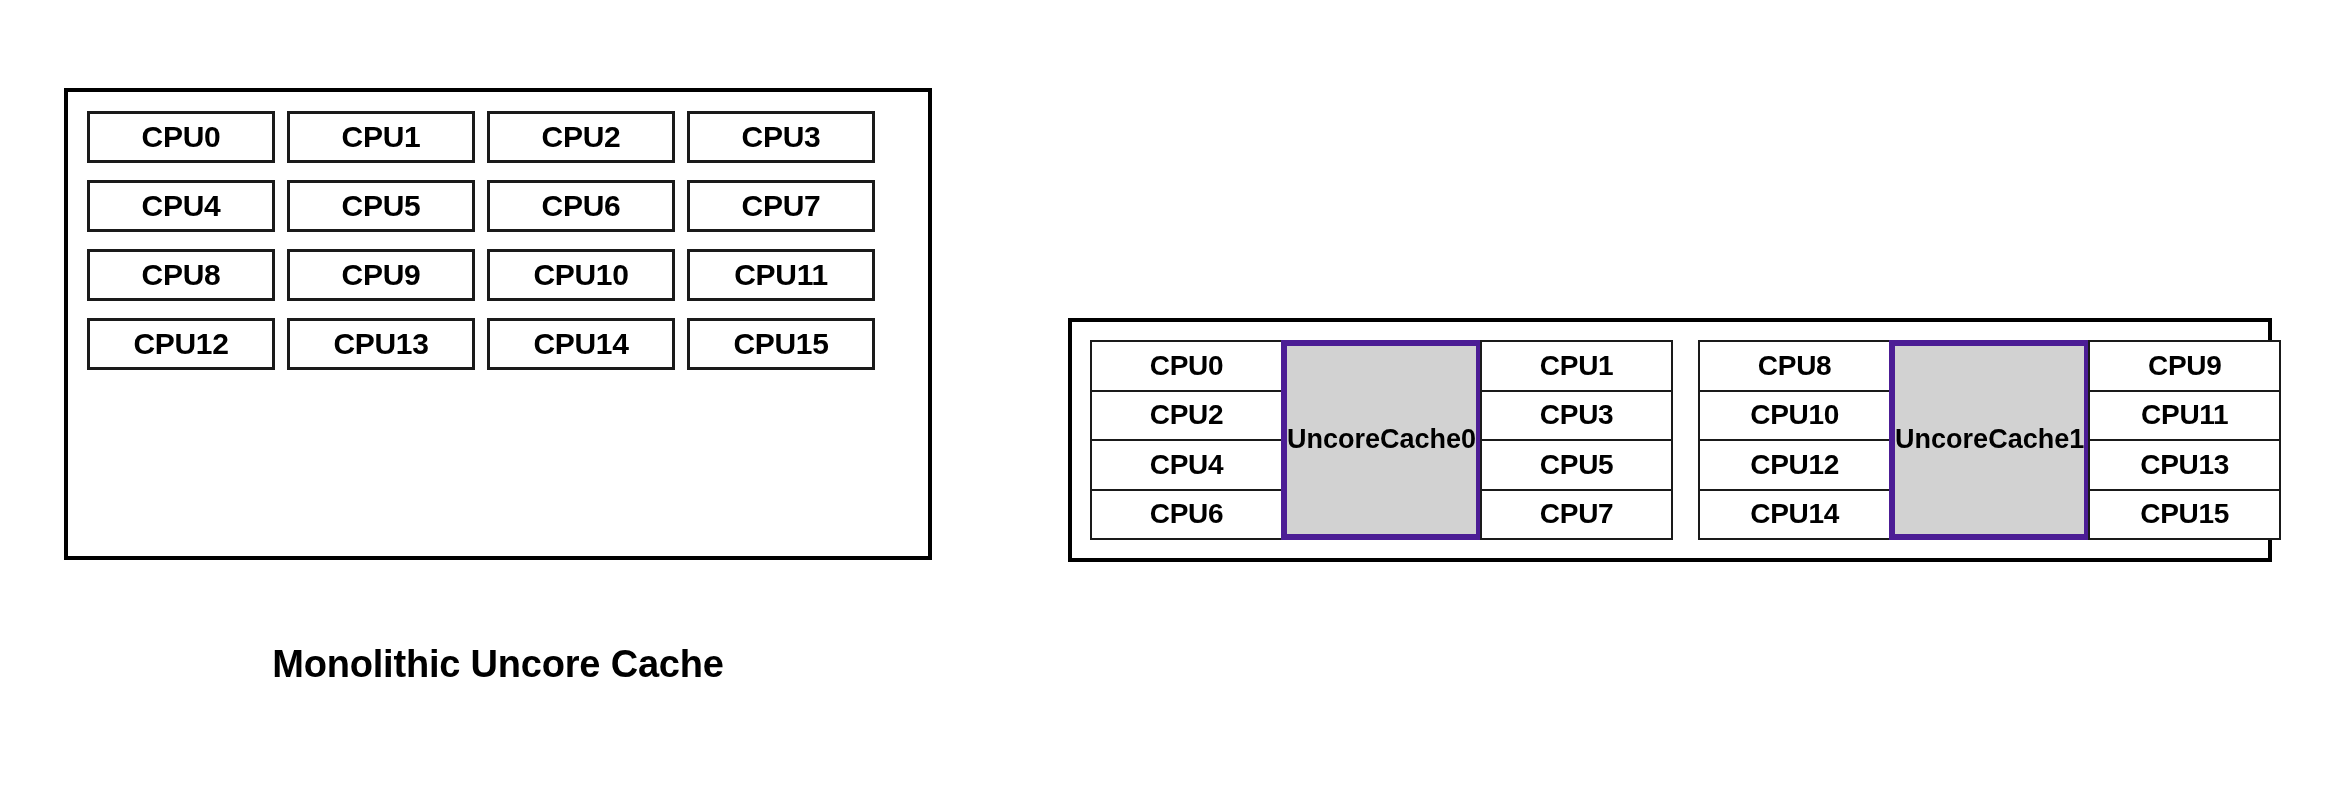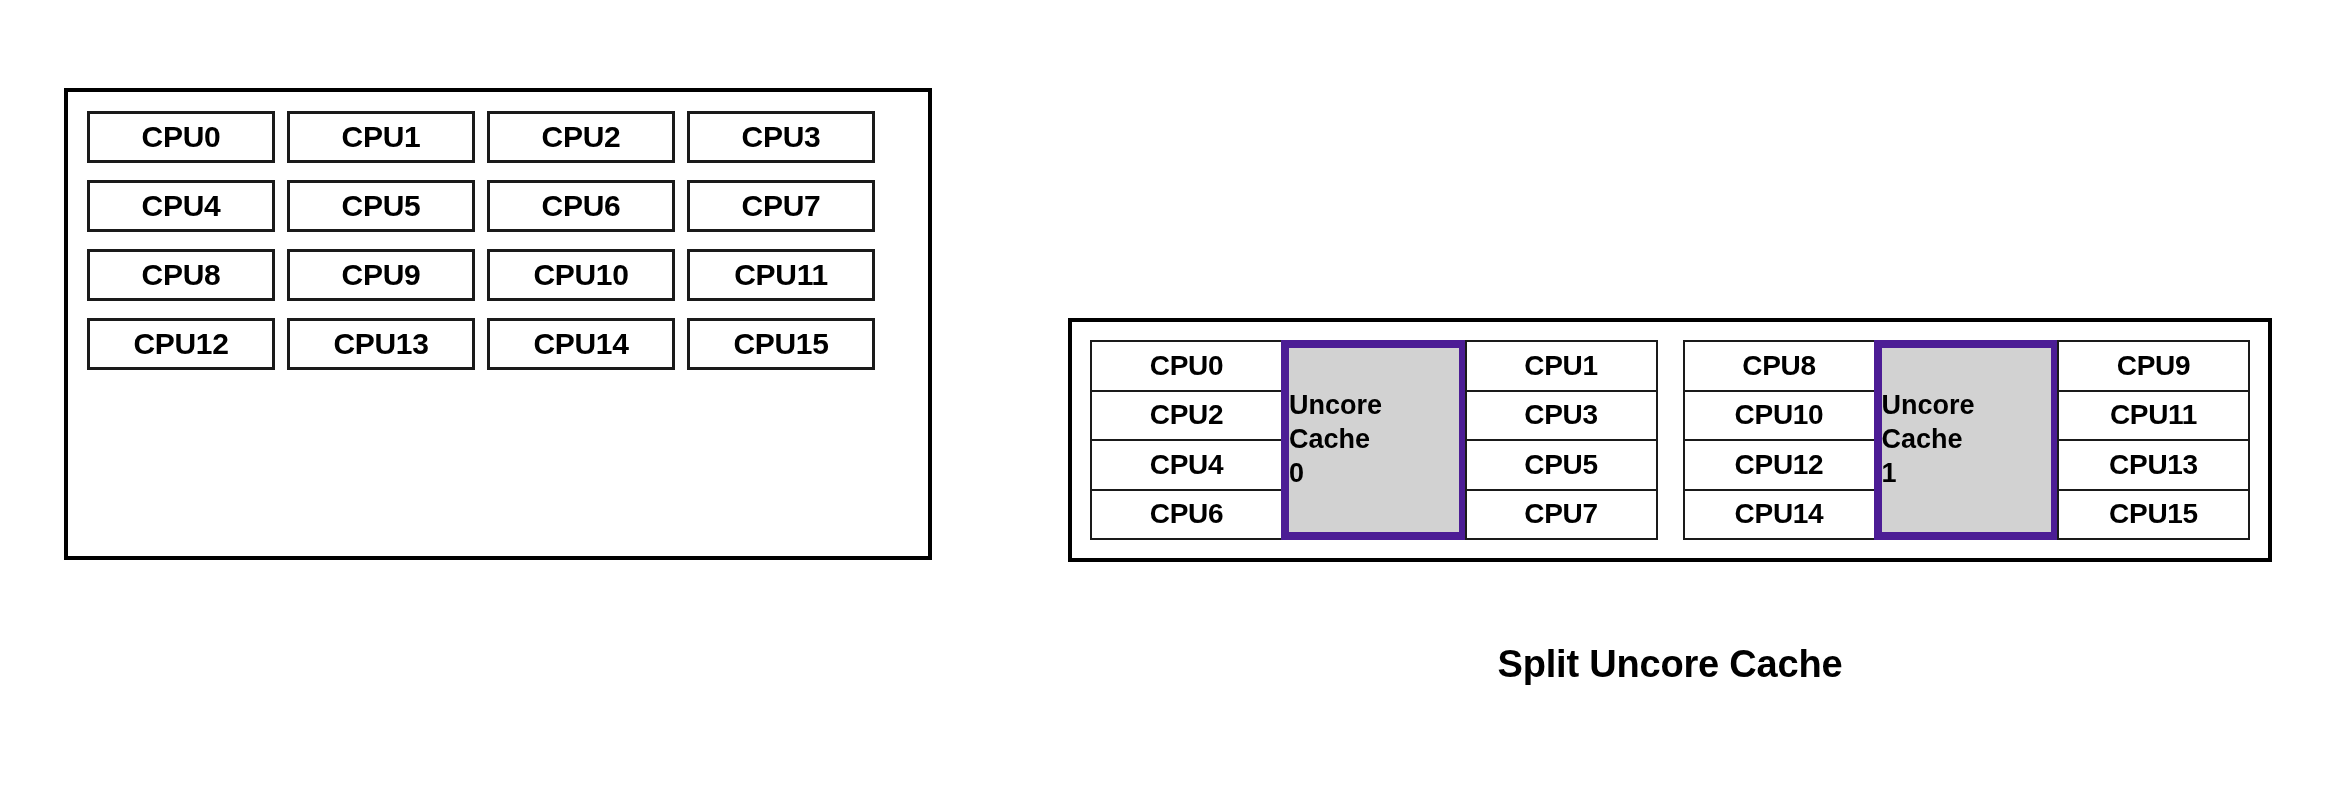--- a/index.html
+++ b/index.html
@@ -129,27 +129,27 @@
     font-stretch: condensed;
     letter-spacing: -0.3px;
     line-height: 1;
     white-space: nowrap;
   }
   .cpu-cell:last-child { margin-bottom: 0; }
 
   .split-cache {
     box-sizing: border-box;
     flex: 1 1 0;
-    border: 8px solid #4c1d95;
+    border: 6px solid #4c1d95;
     margin-left: -2px;
     margin-right: -2px;
     background: #d2d2d2;
     display: flex;
-    flex-direction: column;
-    align-items: flex-start;
+    flex-direction: row;
+    align-items: center;
     justify-content: center;
     font-size: 27px;
     font-weight: bold;
     font-stretch: condensed;
     line-height: 1.25;
     text-align: center;
     white-space: nowrap;
   }
 
   
@@ -194,20 +194,21 @@
       <div class="cpu-box">CPU10</div>
       <div class="cpu-box">CPU11</div>
       <div class="cpu-box">CPU12</div>
       <div class="cpu-box">CPU13</div>
       <div class="cpu-box">CPU14</div>
       <div class="cpu-box">CPU15</div>
     </div>
 
   </div>
 
+  <div class="caption" id="monolithic-caption">Monolithic Uncore Cache</div>
 
   <div class="outer-frame" id="split-frame">
 
     <div class="split-groups">
 
       <div class="split-group">
         <div class="cpu-column">
           <div class="cpu-cell">CPU0</div>
           <div class="cpu-cell">CPU2</div>
           <div class="cpu-cell">CPU4</div>
@@ -242,15 +243,14 @@
           <div class="cpu-cell">CPU9</div>
           <div class="cpu-cell">CPU11</div>
           <div class="cpu-cell">CPU13</div>
           <div class="cpu-cell">CPU15</div>
         </div>
       </div>
 
     </div>
   </div>
 
-  <div class="caption" id="split-caption">Split Uncore Cache</div>
 
 </div>
 
 </body></html>

